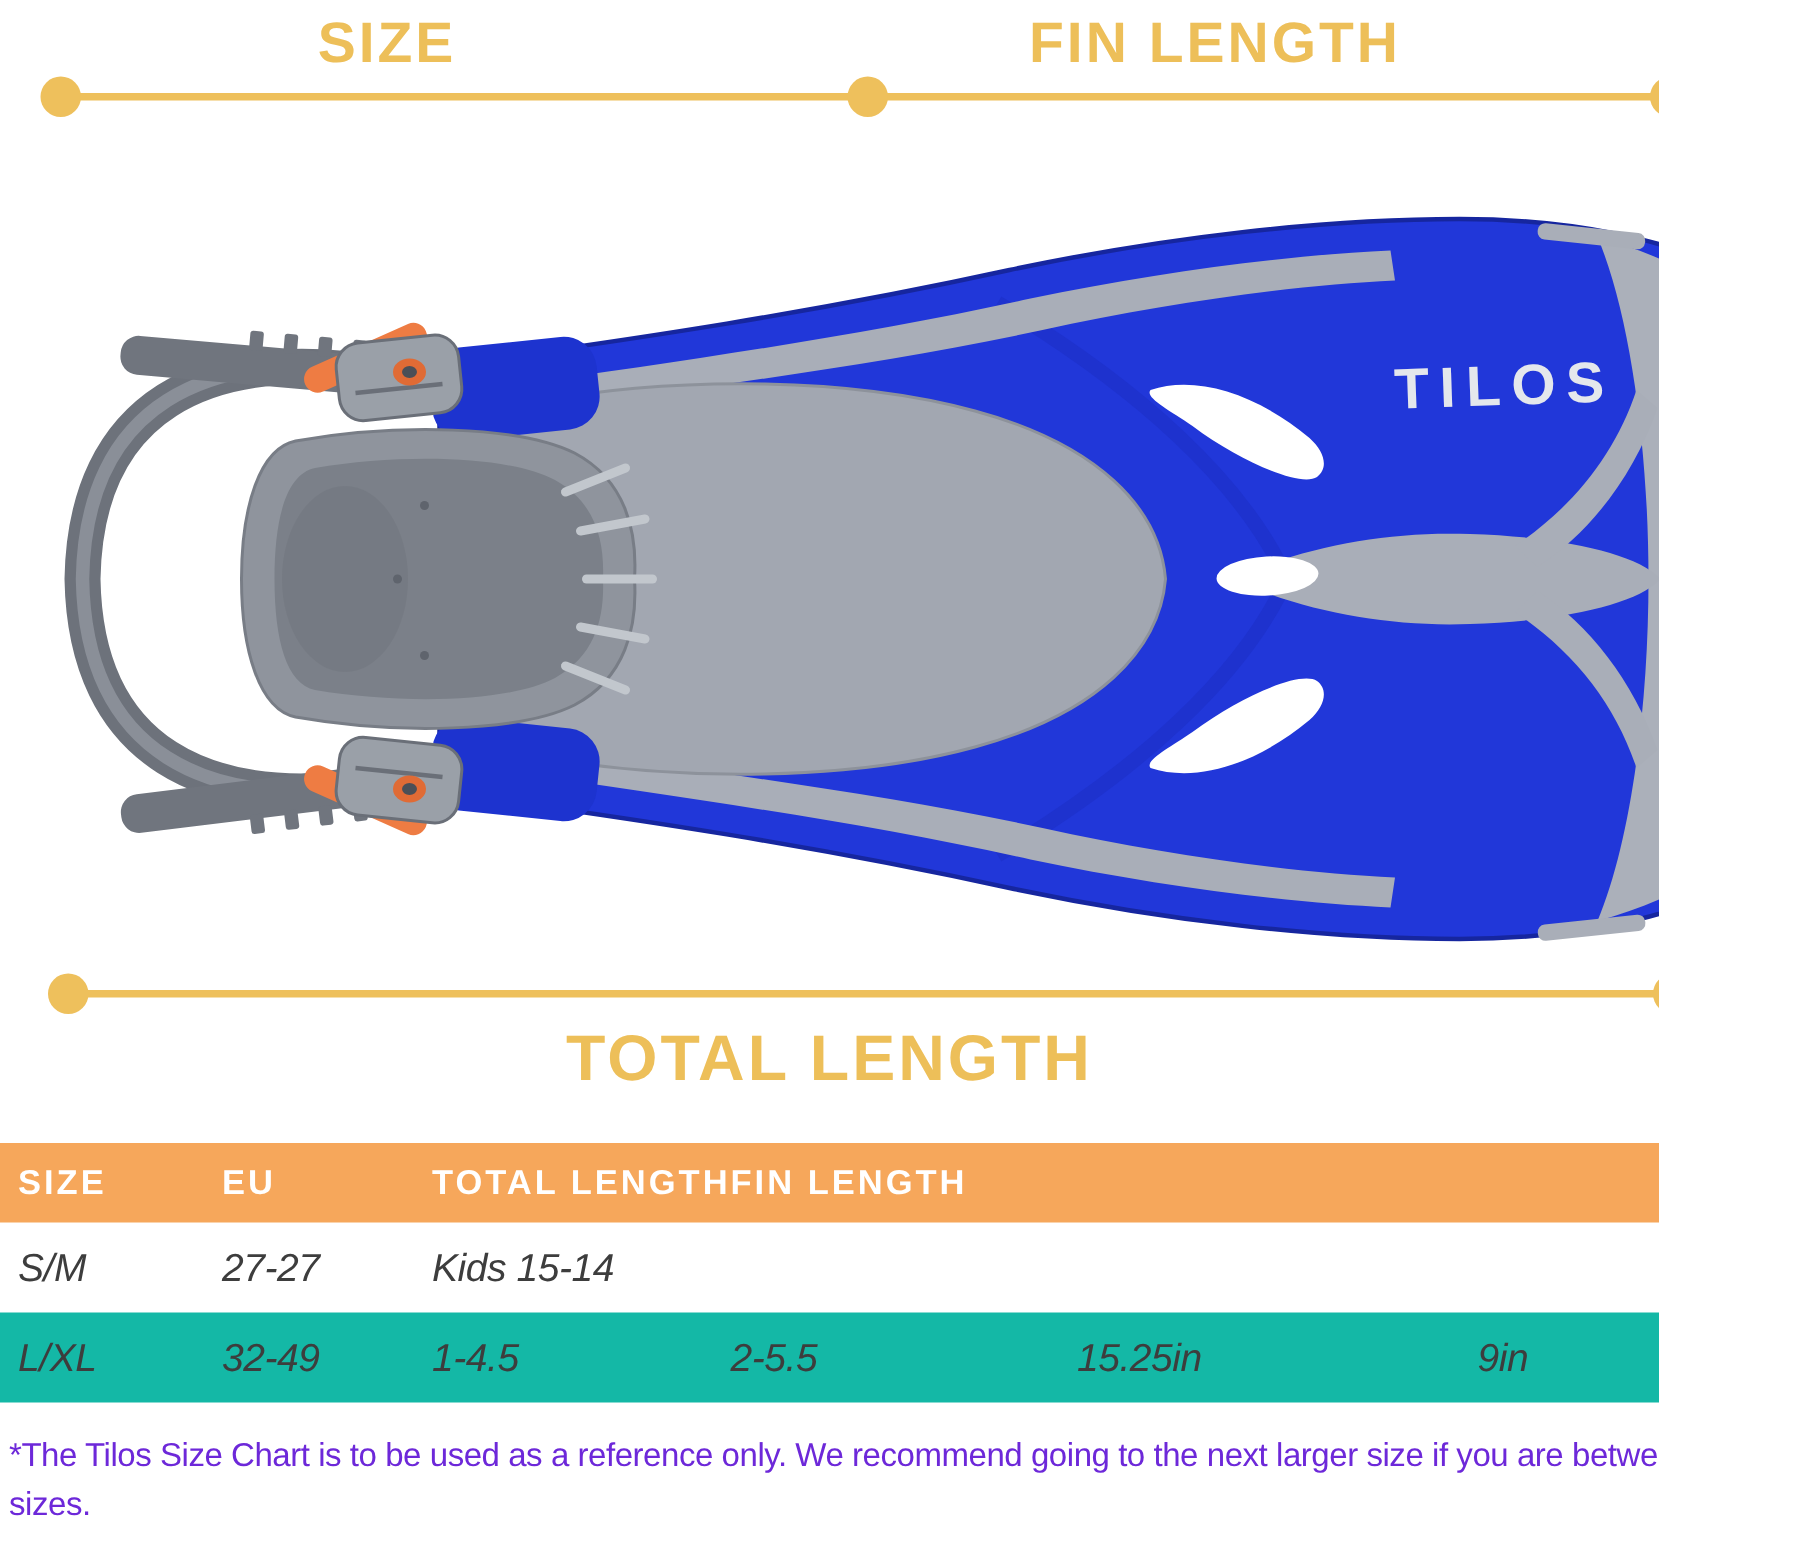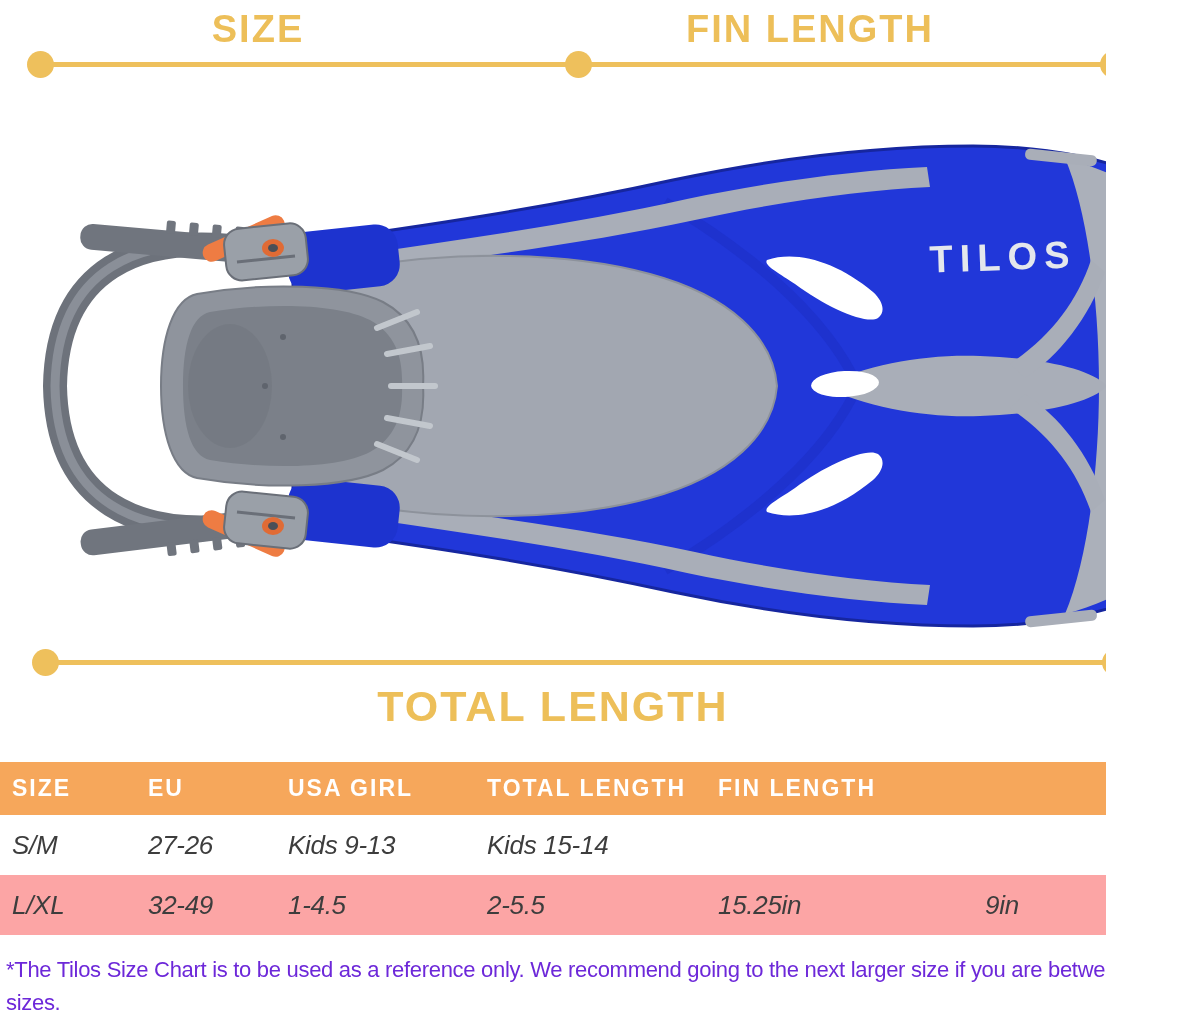--- a/index.html
+++ b/index.html
@@ -15,21 +15,21 @@
   .mdot{position:absolute;width:27px;height:27px;border-radius:50%;background:#eec05c;}
 
   
   .fin-svg{position:absolute;left:25px;top:132px;width:1160px;height:512px;}
 
   
   .size-table{position:absolute;left:0;top:762px;width:1200px;}
   .trow{display:grid;grid-template-columns:148px 140px 199px 231px 267px 1fr;align-items:center;}
   .trow.head{height:53px;background:#f6a75b;}
   .trow.body{height:60px;}
-  .trow.alt{background:#fca5a5;}
+  .trow.alt{background:#14b8a6;}
   .tcell{padding-left:0;}
   .trow .tcell:first-child{padding-left:12px;}
   .head .tcell{color:#ffffff;font-weight:bold;font-size:23px;letter-spacing:2px;white-space:nowrap;}
   .body .tcell{color:#3d3d3d;font-size:26px;letter-spacing:-0.3px;white-space:nowrap;font-style:italic;}
 
   
   .footnote{position:absolute;left:6px;top:953px;width:1150px;font-size:22px;line-height:1.5;
             color:#6d28d9;letter-spacing:-0.3px;}
 </style>
 </head>
@@ -151,28 +151,26 @@
 
   <div class="mline" style="left:45px;top:660px;width:1070px;"></div>
   <div class="mdot" style="left:32px;top:649px;"></div>
   <div class="mdot" style="left:1102px;top:649px;"></div>
   <div class="mlabel big" style="left:553px;top:682px;">TOTAL LENGTH</div>
 
   <div class="size-table">
     <div class="trow head">
       <div class="tcell">SIZE</div>
       <div class="tcell">EU</div>
-      <div class="tcell">USA GIRL</div>
       <div class="tcell">TOTAL LENGTH</div>
       <div class="tcell">FIN LENGTH</div>
     </div>
     <div class="trow body">
       <div class="tcell">S/M</div>
-      <div class="tcell">27-26</div>
-      <div class="tcell">Kids 9-13</div>
+      <div class="tcell">27-27</div>
       <div class="tcell">Kids 15-14</div>
     </div>
     <div class="trow body alt">
       <div class="tcell">L/XL</div>
       <div class="tcell">32-49</div>
       <div class="tcell">1-4.5</div>
       <div class="tcell">2-5.5</div>
       <div class="tcell">15.25in</div>
       <div class="tcell">9in</div>
     </div>

